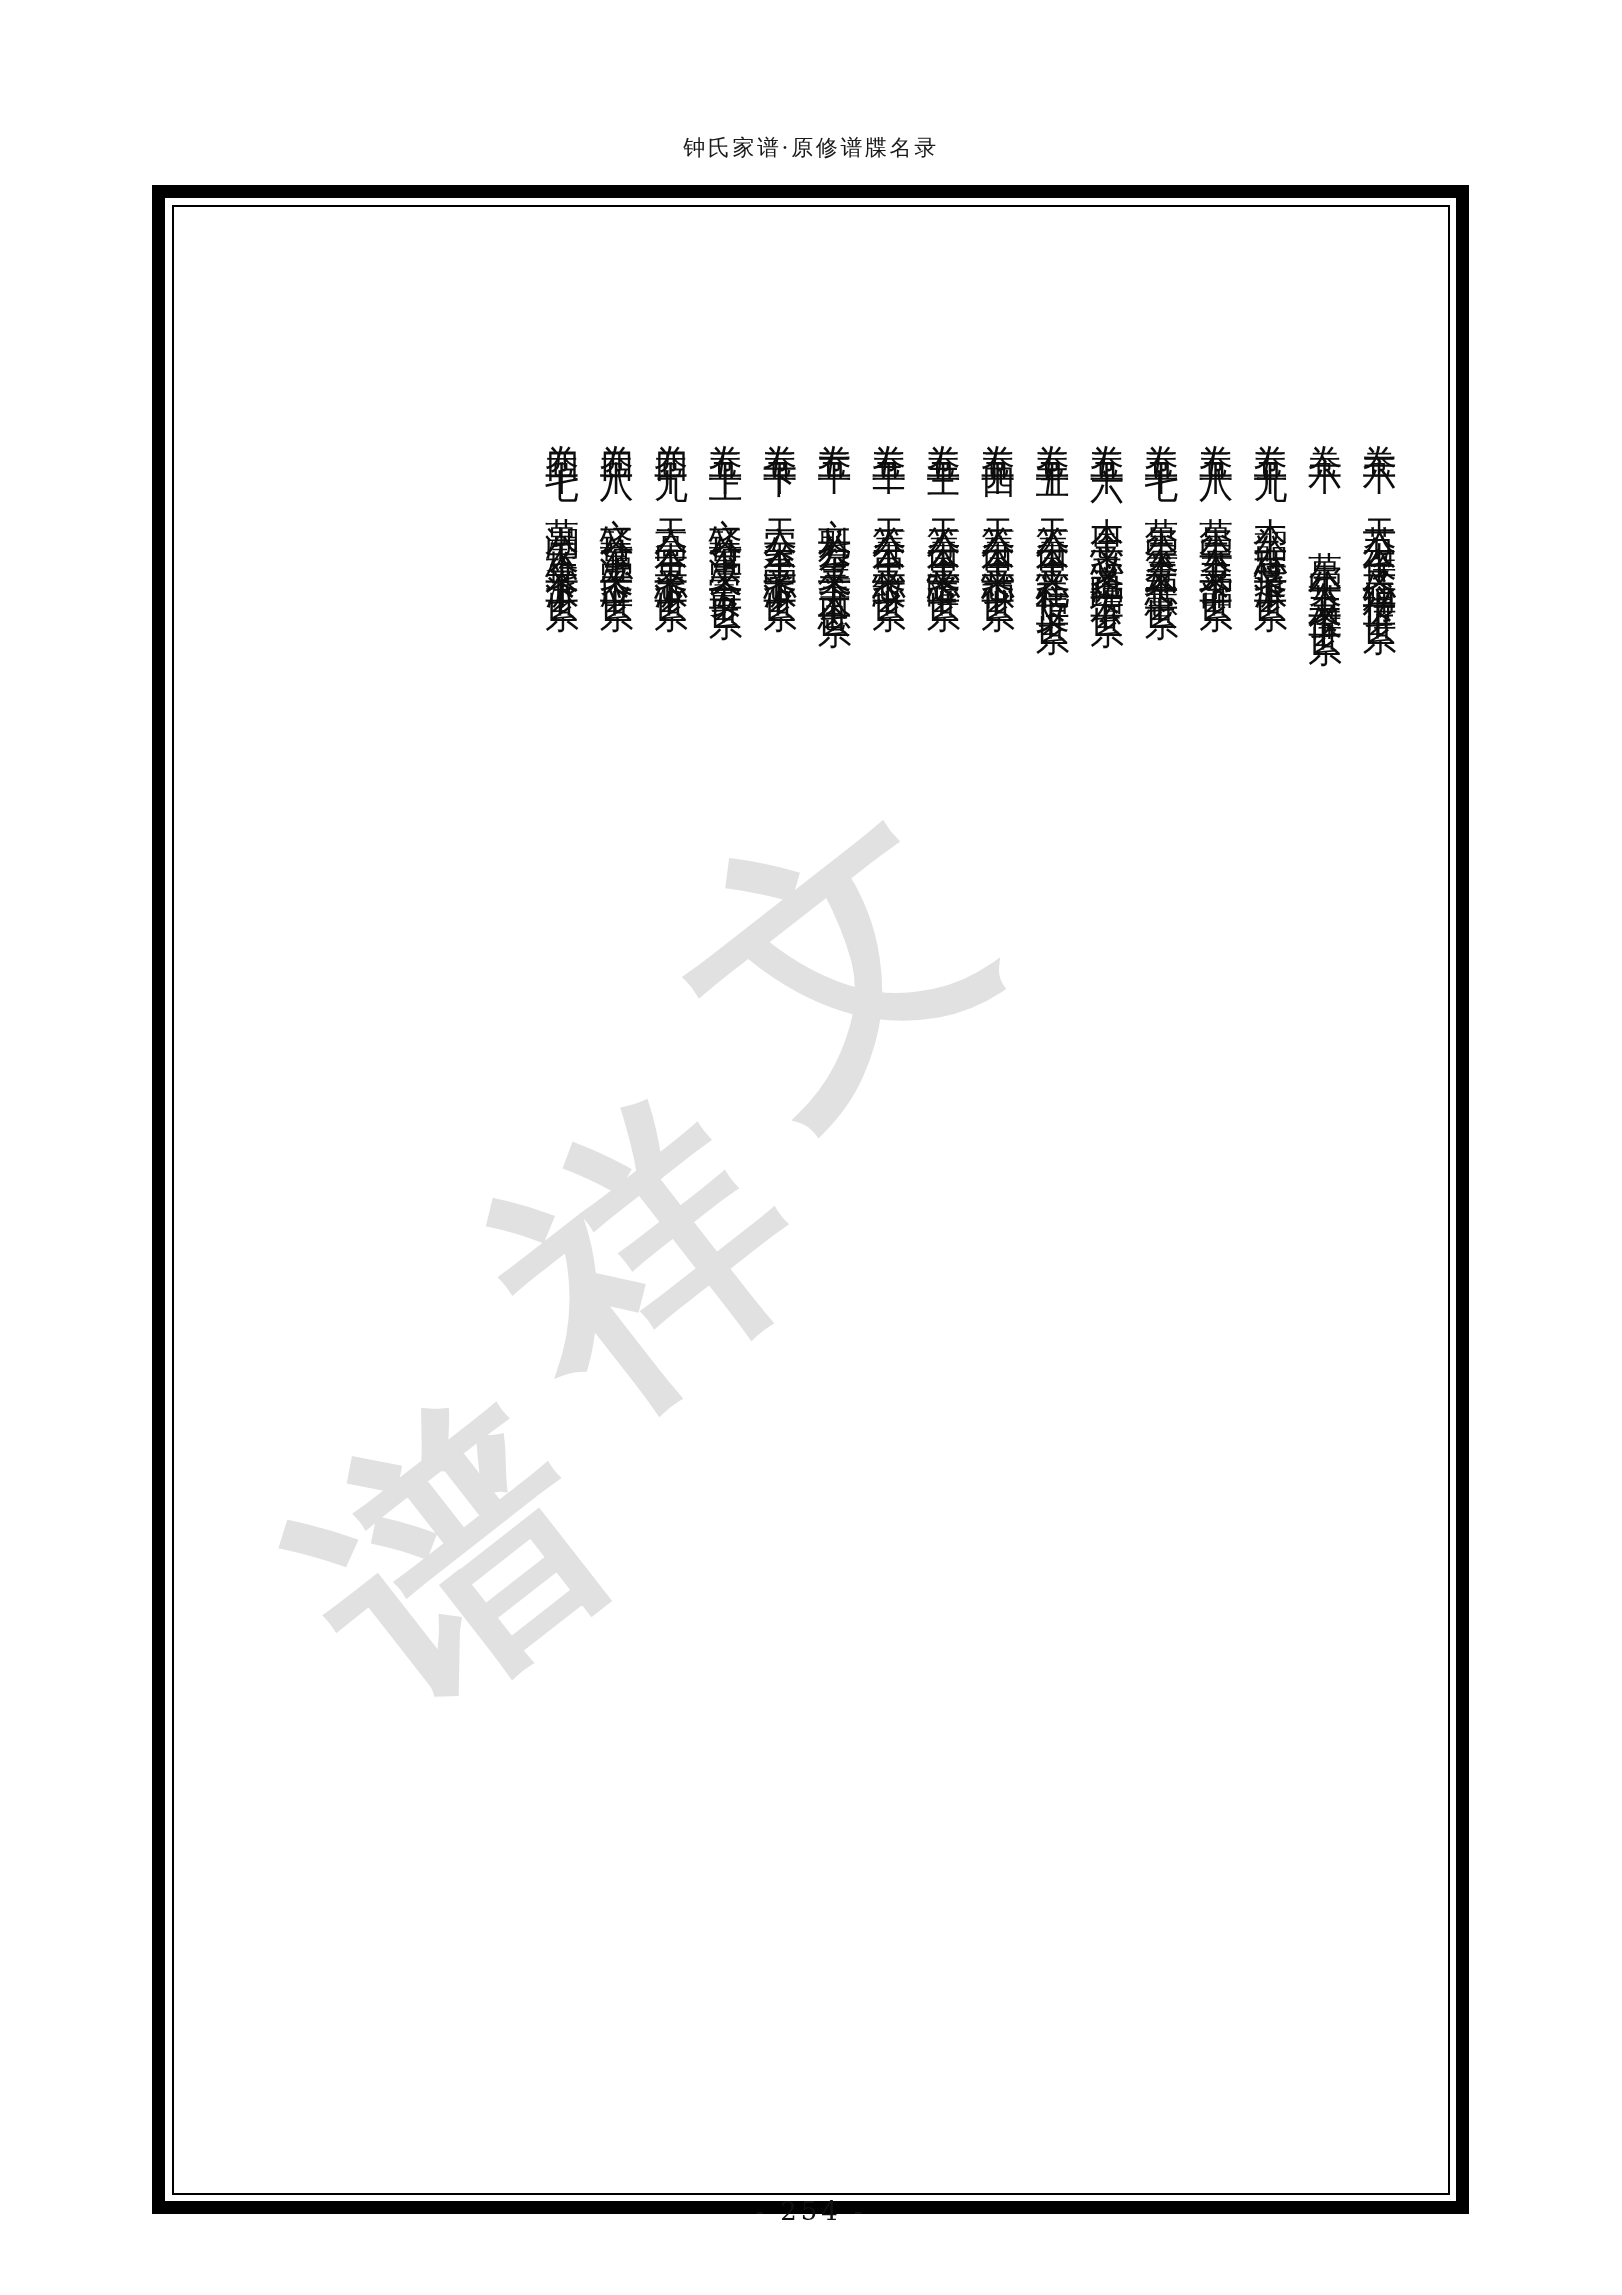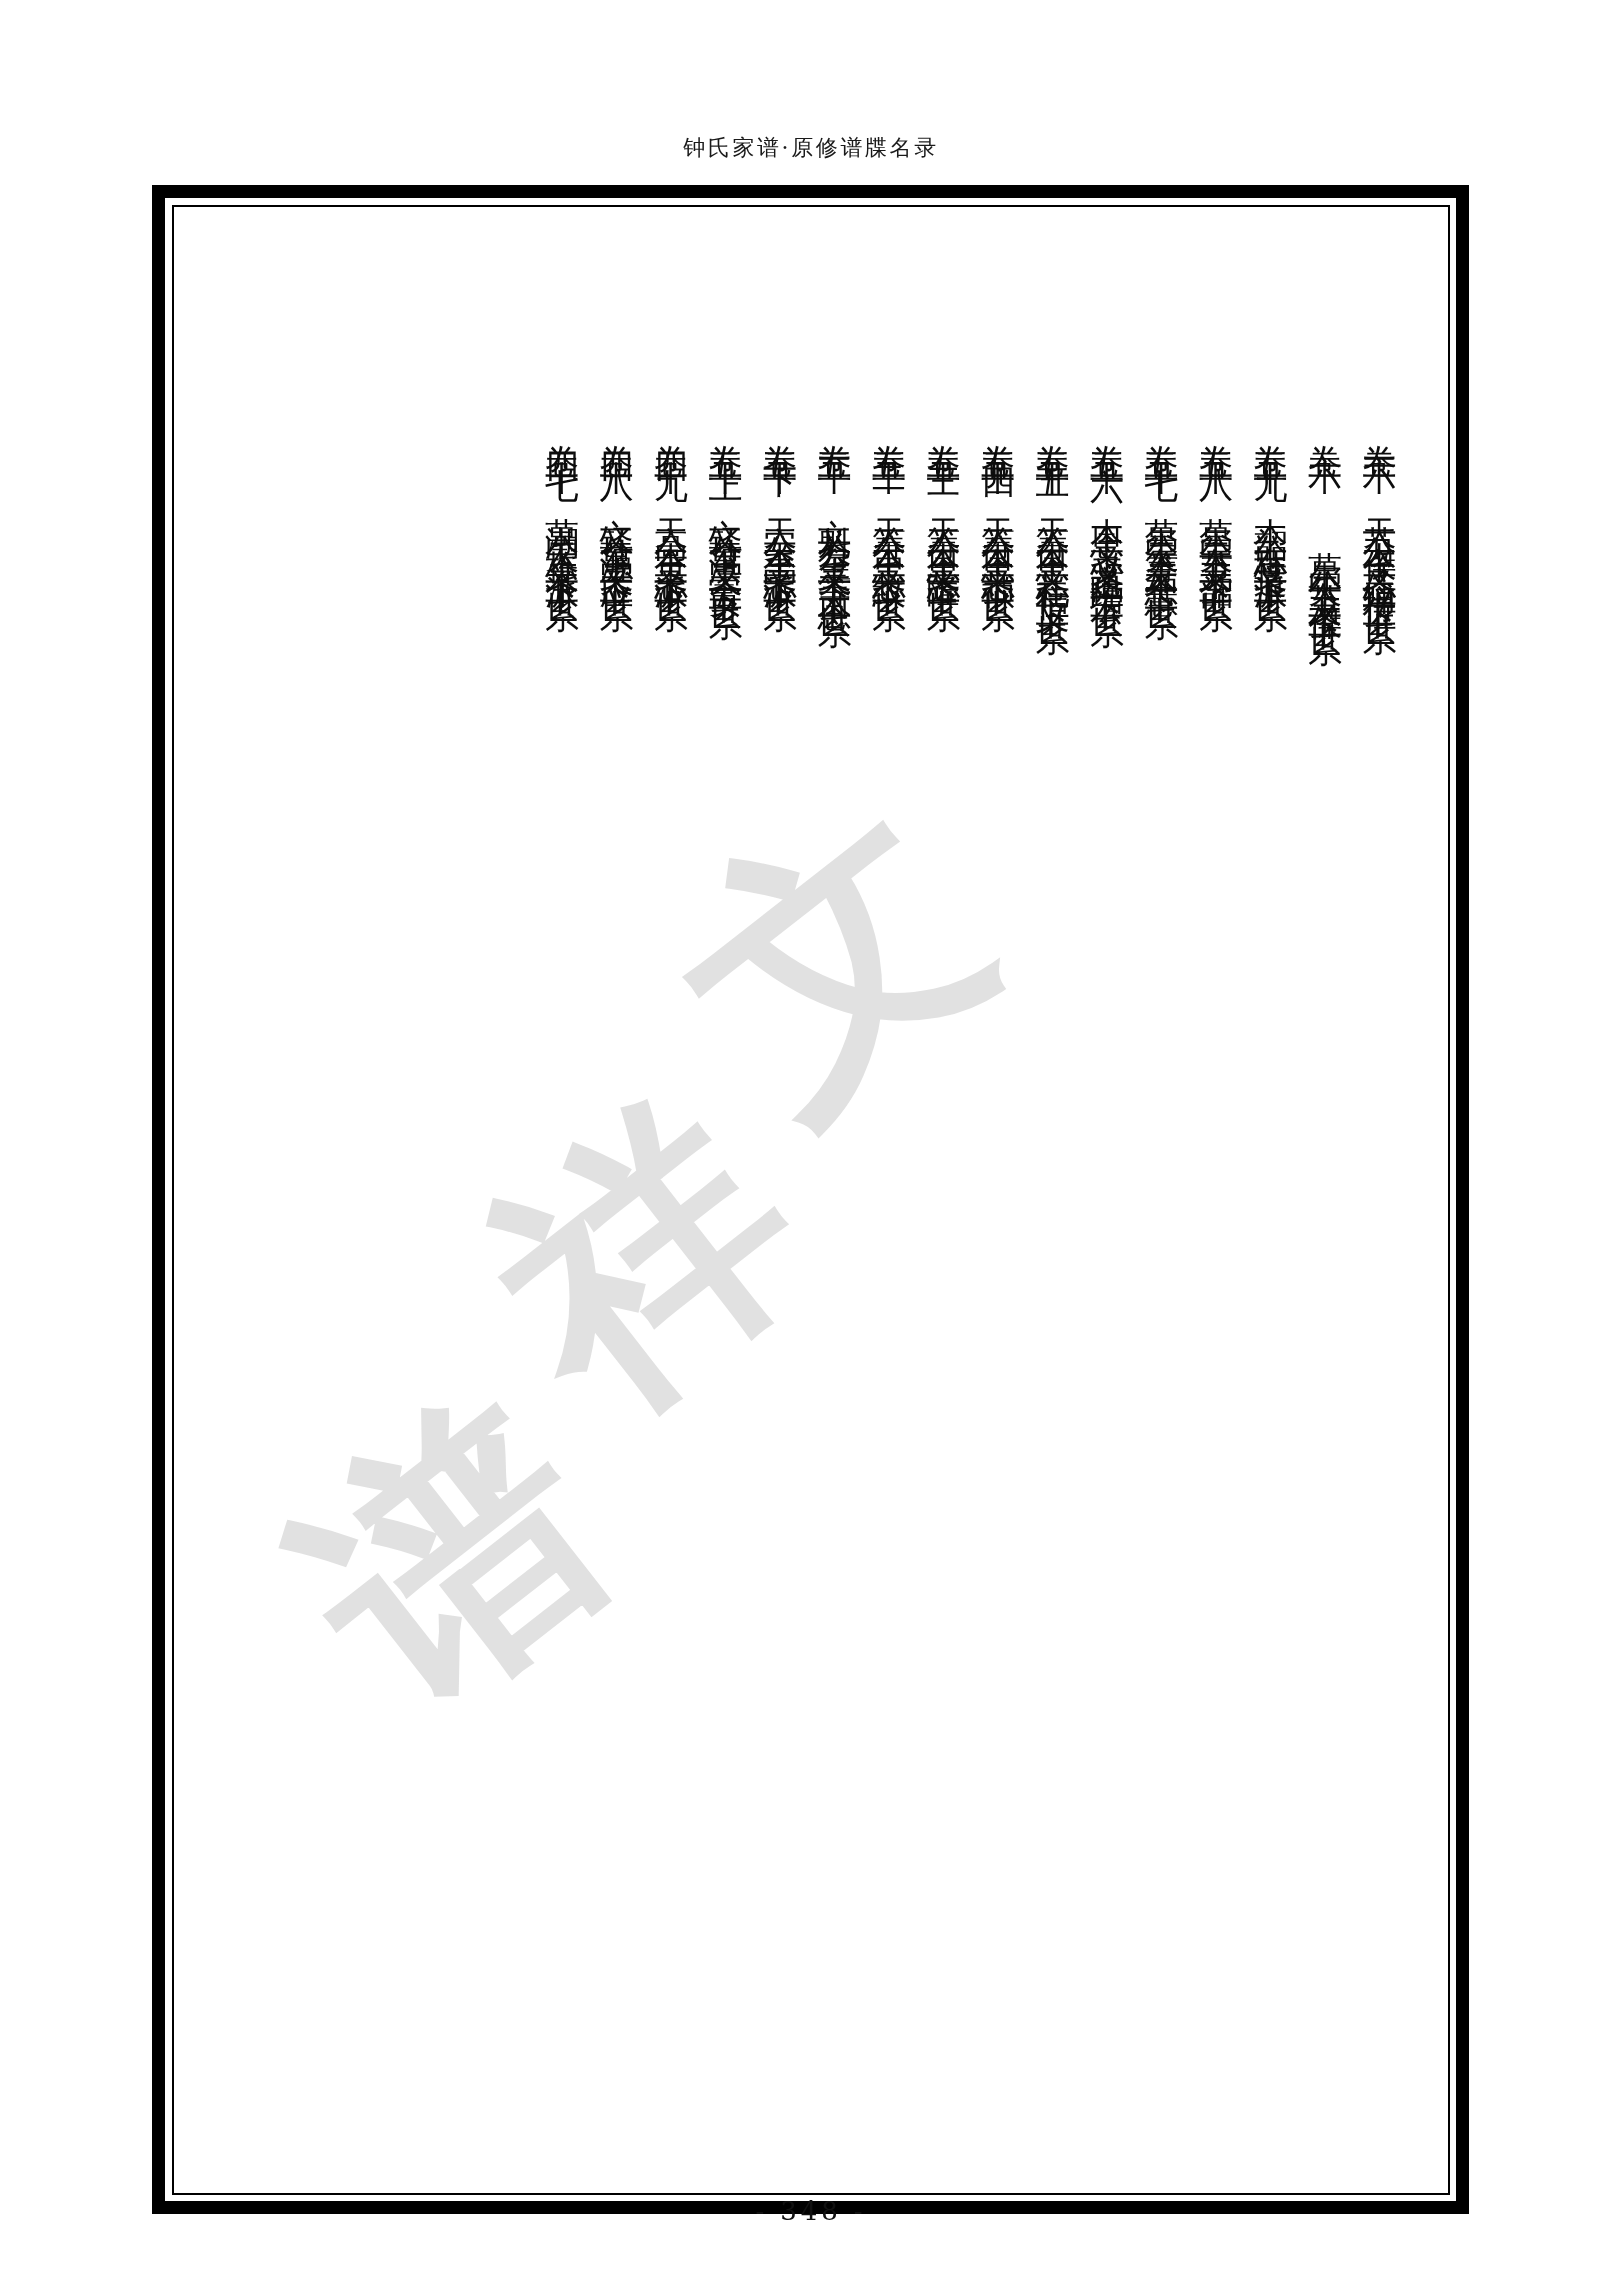--- a/index.html
+++ b/index.html
@@ -146,14 +146,14 @@
     <div class="vcol">卷五十五　天筹公本恩攴志礼信仁义下世系</div>
     <div class="vcol">卷五十六　本恩攴志义攴道陞增宏下世系</div>
     <div class="vcol">卷五十七　萬玺公天筹攴本恕慧下世系</div>
     <div class="vcol">卷五十八　萬玺公天节攴本韶下世系</div>
     <div class="vcol">卷五十九　本韶公志桂攴道派下世系</div>
     <div class="vcol">卷六十　　萬尔公天节攴本傑下世系</div>
     <div class="vcol">卷六十一　天节公本傑攴志位辅得佐下世系</div>
   </div>
 </div>
 
-<div class="page-footer">- 348 -</div>
+<div class="page-footer">- 254 -</div>
 
 
 </body></html>

